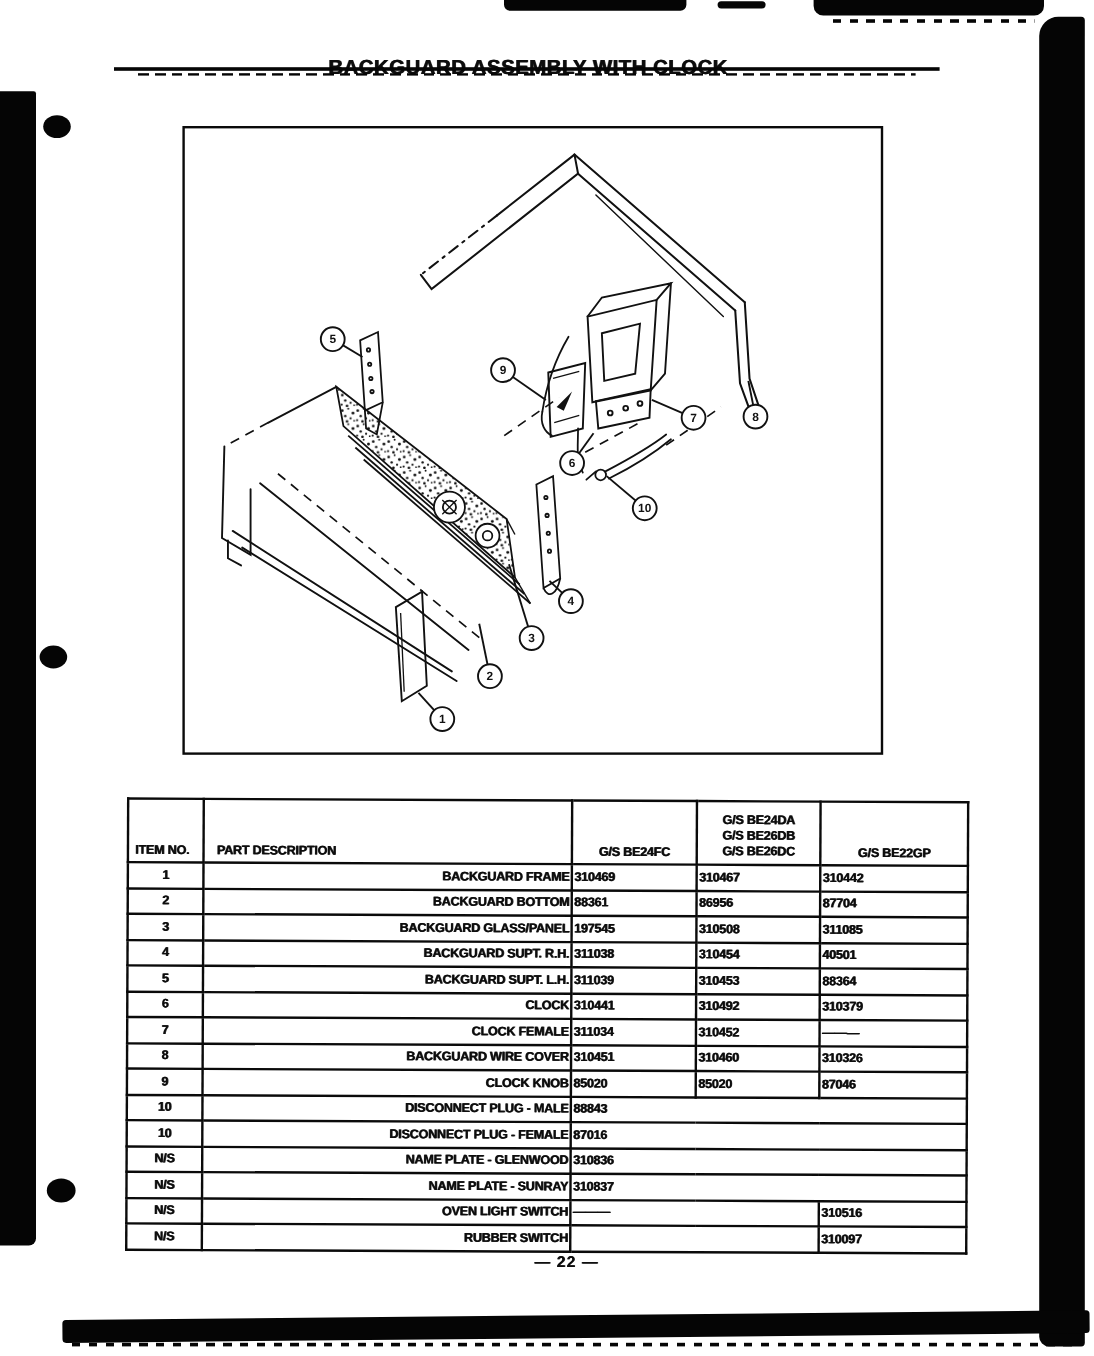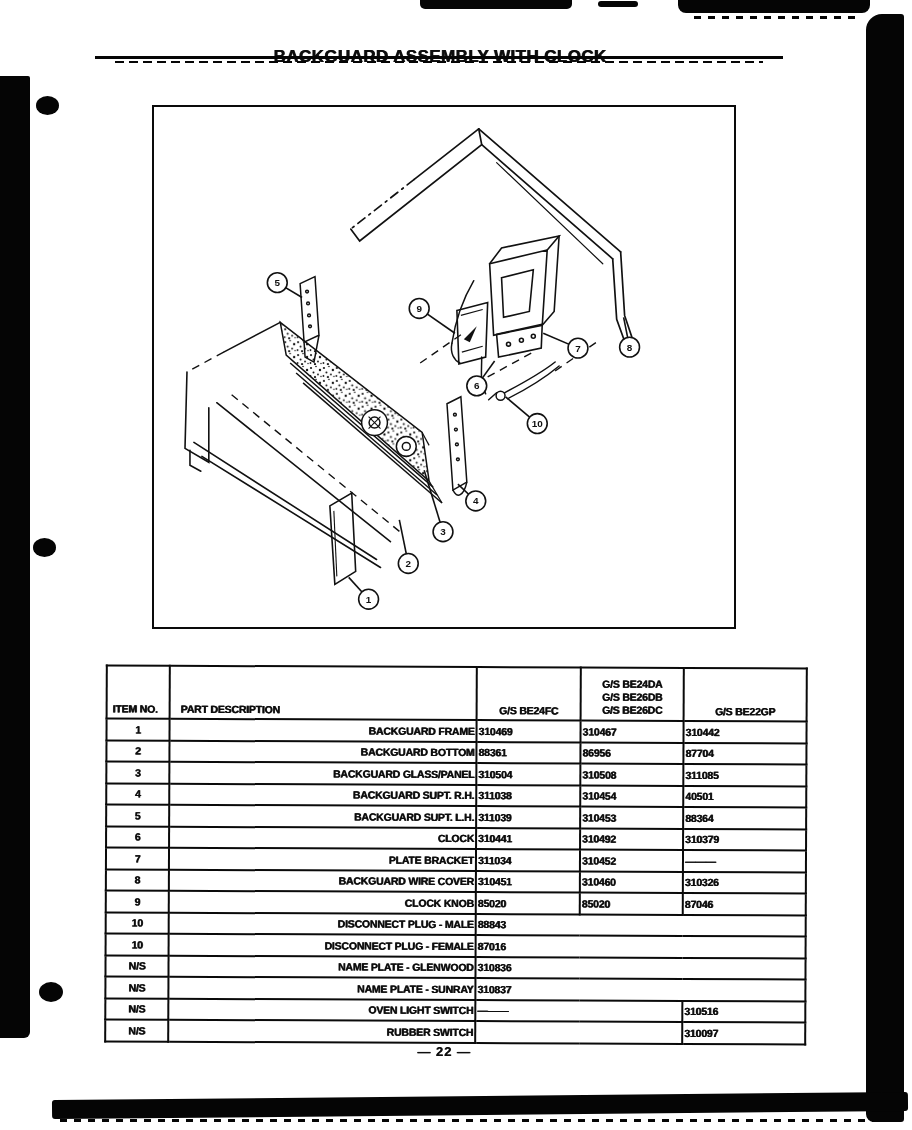--- a/index.html
+++ b/index.html
@@ -42,21 +42,21 @@
   th.h-item{text-align:left;padding-left:5px;}
   th.h-desc{text-align:left;padding-left:10px;}
   th.h-center{text-align:center;}
   th .hline{line-height:1.25;}
   tbody td{height:17.5px;font-size:10.5px;letter-spacing:-0.2px;}
   td.c-item{text-align:center;}
   td.c-desc{text-align:right;padding-left:10px;}
   td.c-num{}
   
   .page-number{
-    position:absolute;top:1044px;left:364px;width:160px;text-align:center;
+    position:absolute;top:1044px;left:392px;width:160px;text-align:center;
     font-size:13px;font-weight:bold;letter-spacing:1px;
     text-shadow:0.6px 0 0 rgba(0,0,0,.85);
   }
 </style>
 </head>
 <body>
 
 <div class="artifact" style="left:420px;top:0;width:152px;height:9px;border-radius:0 0 5px 5px;"></div>
 <div class="artifact" style="left:598px;top:1px;width:40px;height:6px;border-radius:3px;"></div>
 <div class="artifact" style="left:678px;top:0;width:192px;height:13px;border-radius:0 0 8px 8px;"></div>
@@ -249,21 +249,21 @@
         <tr>
           <td class="c-item">2</td>
           <td class="c-desc">BACKGUARD BOTTOM</td>
           <td class="c-num">88361</td>
           <td class="c-num">86956</td>
           <td class="c-num">87704</td>
         </tr>
         <tr>
           <td class="c-item">3</td>
           <td class="c-desc">BACKGUARD GLASS/PANEL</td>
-          <td class="c-num">310504</td>
+          <td class="c-num">197545</td>
           <td class="c-num">310508</td>
           <td class="c-num">311085</td>
         </tr>
         <tr>
           <td class="c-item">4</td>
           <td class="c-desc">BACKGUARD SUPT. R.H.</td>
           <td class="c-num">311038</td>
           <td class="c-num">310454</td>
           <td class="c-num">40501</td>
         </tr>
@@ -276,21 +276,21 @@
         </tr>
         <tr>
           <td class="c-item">6</td>
           <td class="c-desc">CLOCK</td>
           <td class="c-num">310441</td>
           <td class="c-num">310492</td>
           <td class="c-num">310379</td>
         </tr>
         <tr>
           <td class="c-item">7</td>
-          <td class="c-desc">PLATE BRACKET</td>
+          <td class="c-desc">CLOCK FEMALE</td>
           <td class="c-num">311034</td>
           <td class="c-num">310452</td>
           <td class="c-num">———</td>
         </tr>
         <tr>
           <td class="c-item">8</td>
           <td class="c-desc">BACKGUARD WIRE COVER</td>
           <td class="c-num">310451</td>
           <td class="c-num">310460</td>
           <td class="c-num">310326</td>

